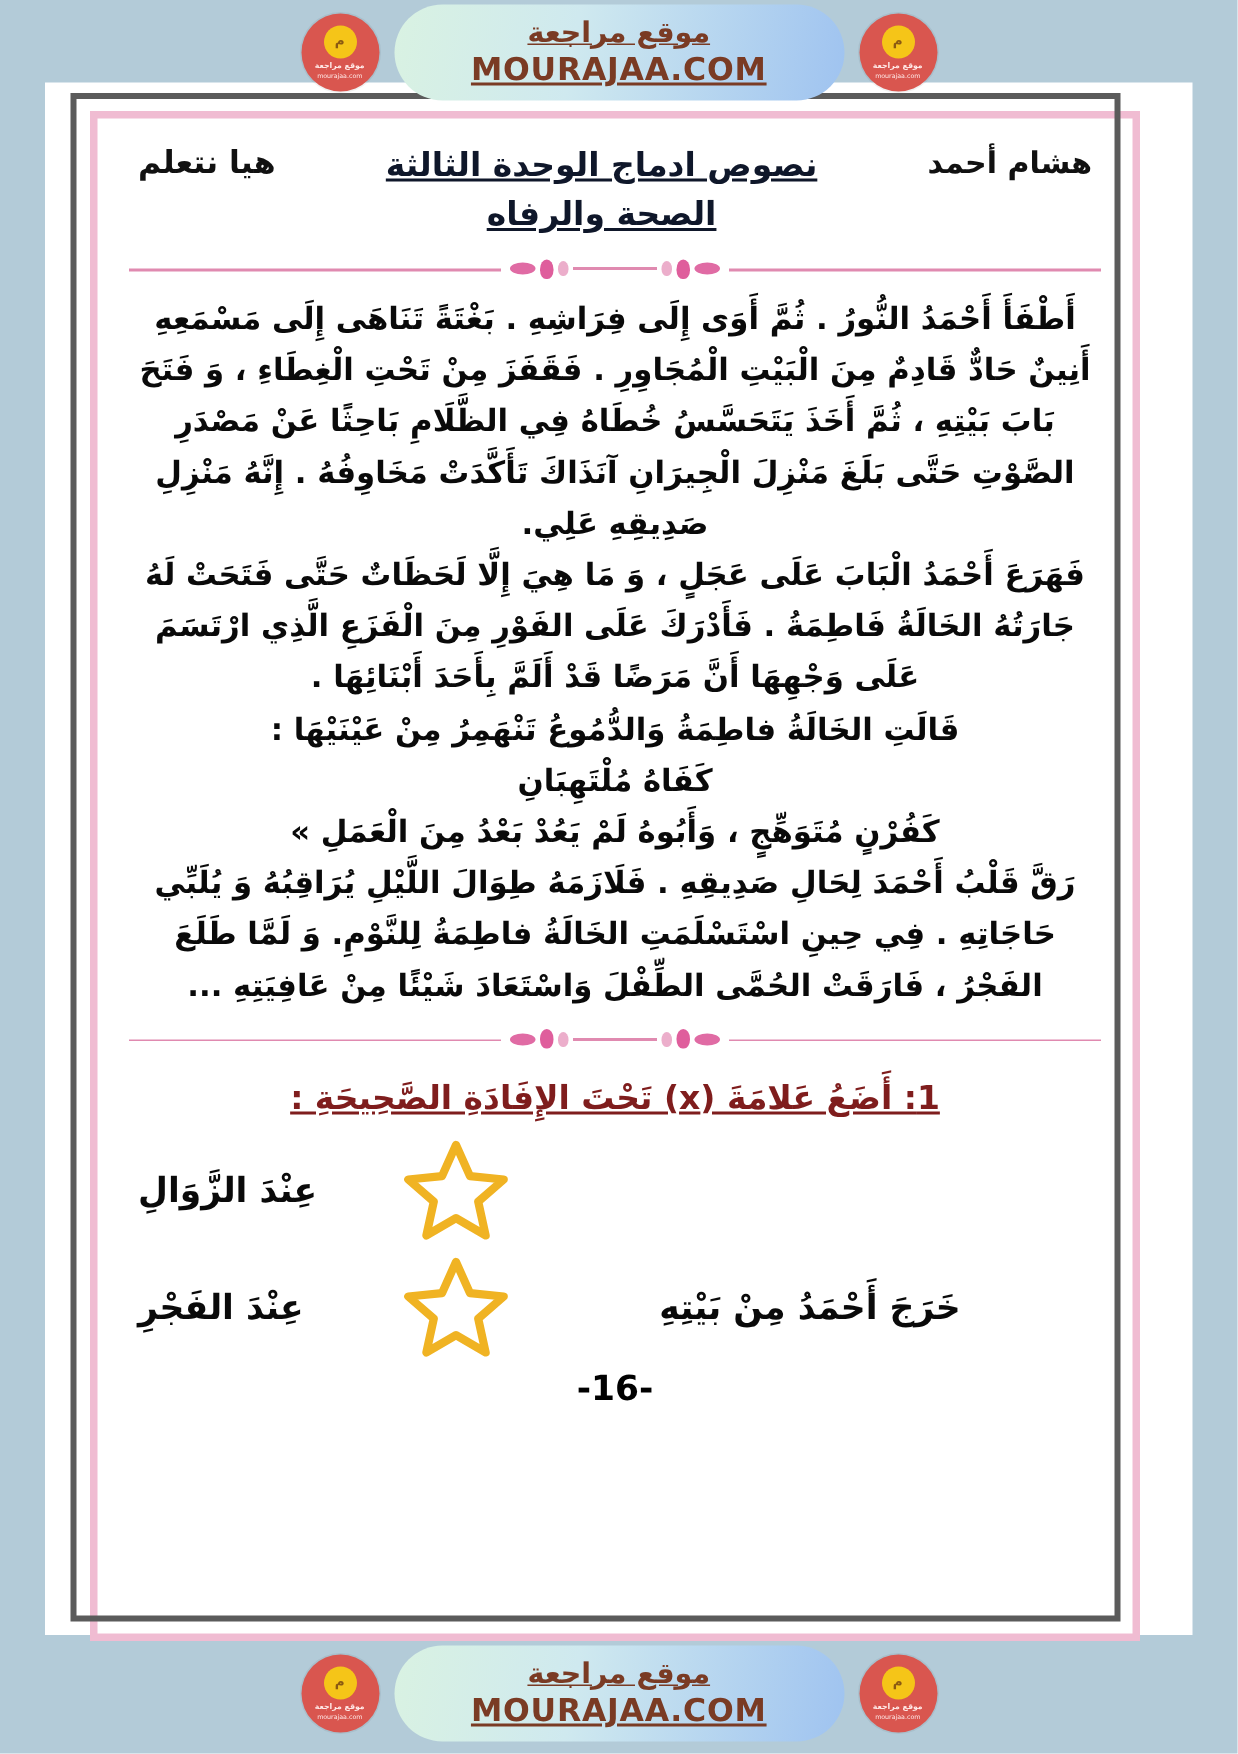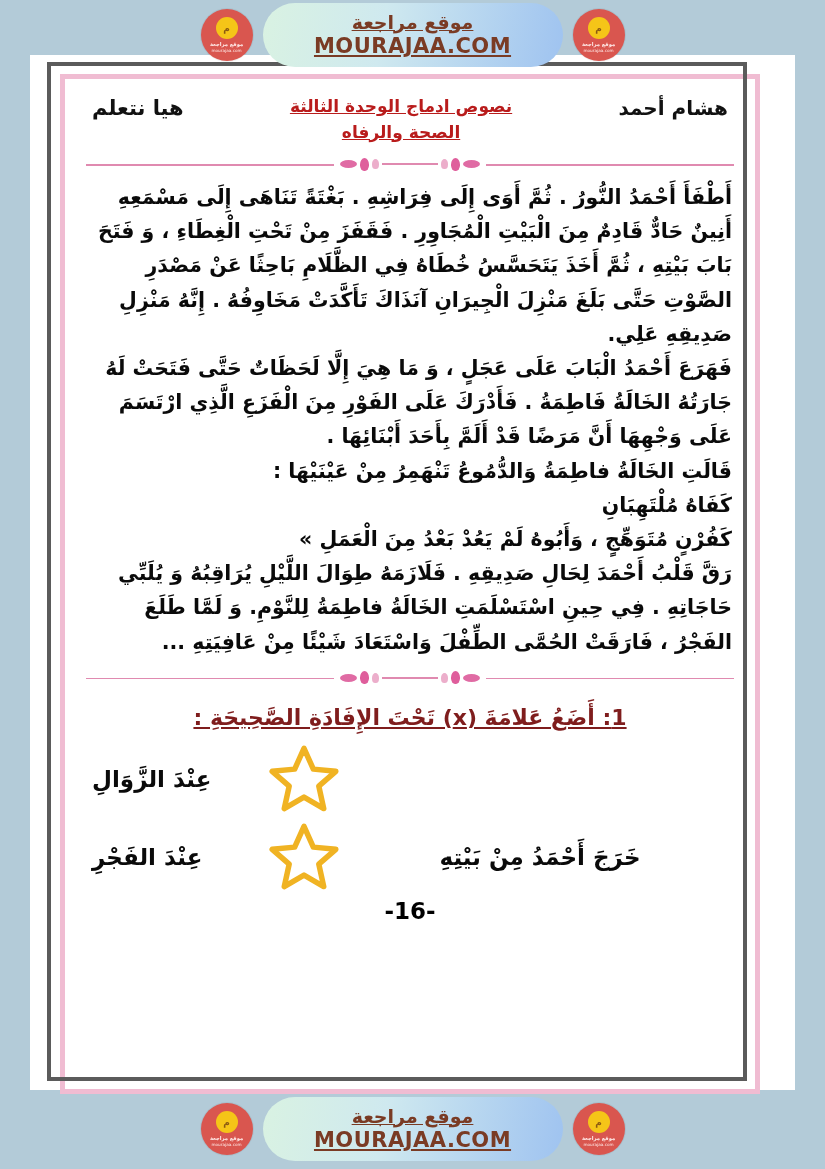--- a/index.html
+++ b/index.html
@@ -145,23 +145,23 @@
     font-weight: bold;
     color: #111;
     white-space: nowrap;
     padding-top: 2px;
   }
   .hdr-center {
     text-align: center;
     flex: 1;
   }
   .hdr-center .l1, .hdr-center .l2 {
-    font-size: 17px;
-    font-weight: bold;
-    color: #b91c1c;
+    font-size: 22px;
+    font-weight: bold;
+    color: #0f172a;
     text-decoration: underline;
     line-height: 1.5;
     white-space: nowrap;
   }
   .hdr-left {
     font-size: 20px;
     font-weight: bold;
     color: #111;
     white-space: nowrap;
     padding-top: 2px;
@@ -214,21 +214,21 @@
     display: inline-block;
     width: 17px;
     height: 8px;
     border-radius: 50%;
     background: #e06ba4;
   }
 
   
   .body-text {
     direction: rtl;
-    text-align: right;
+    text-align: center;
     font-size: 20.5px;
     font-weight: bold;
     color: #0a0a0a;
     line-height: 1.62;
     padding: 2px 2px 0 2px;
   }
   .body-text p {
     margin: 0 0 1px 0;
   }
 

